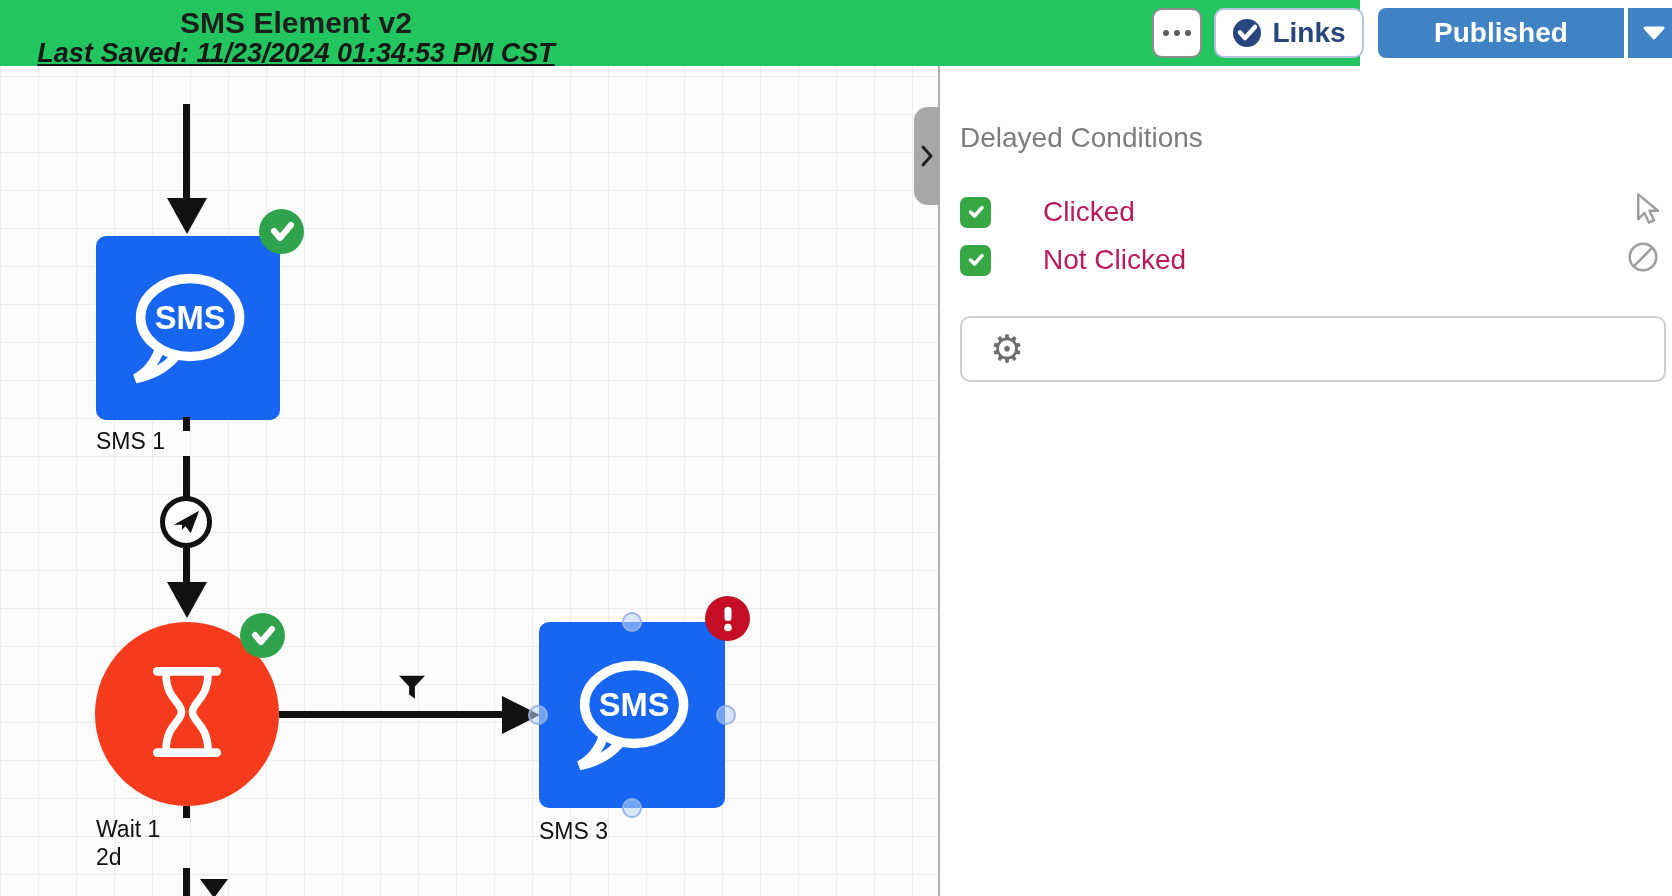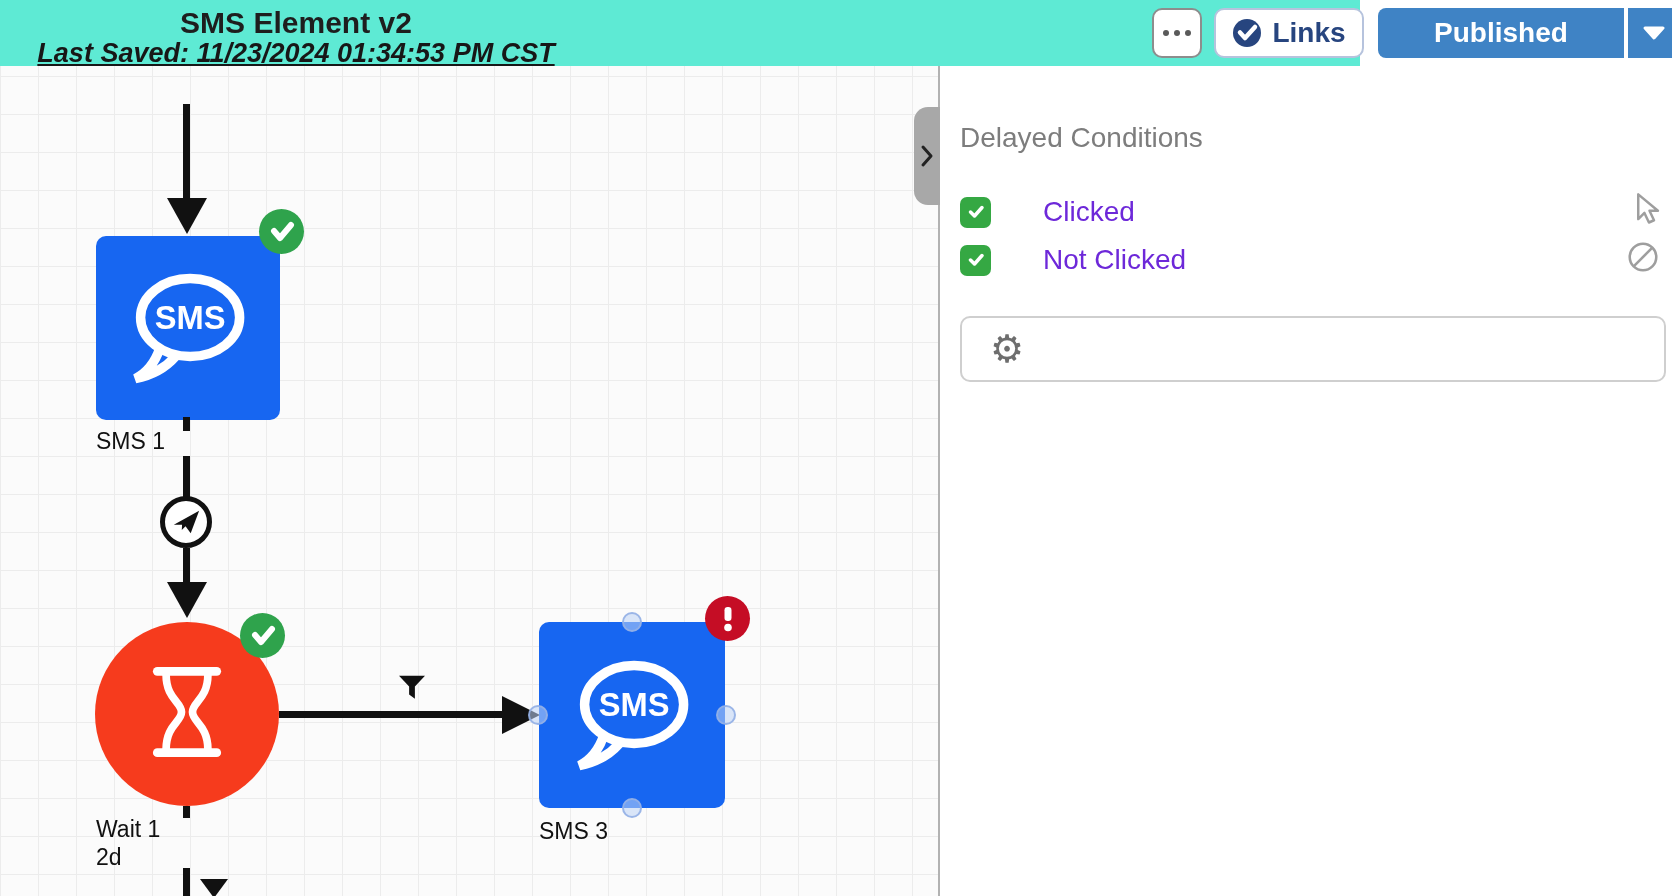--- a/index.html
+++ b/index.html
@@ -25,37 +25,37 @@
   .badge { position:absolute; width:45px; height:45px; border-radius:50%; display:flex; align-items:center; justify-content:center; }
   .badge-green { background:#2fa34c; }
   .badge-red { background:#c50d25; }
   .handle { position:absolute; width:20px; height:20px; border-radius:50%; background:rgba(190,212,246,0.55); border:2px solid rgba(148,176,230,0.9); }
   #trigger-label { position:absolute; left:50px; top:47px; width:274px; text-align:center; font-size:22px; line-height:29px; color:#111; z-index:1; }
   #send-circle { position:absolute; left:160px; top:496px; width:52px; height:52px; background:#fff; border:5px solid #111; border-radius:50%; display:flex; align-items:center; justify-content:center; }
   #funnel-icon { position:absolute; left:399px; top:675px; }
   #bottom-tri { position:absolute; left:200px; top:879px; width:0; height:0; border-left:14px solid transparent; border-right:14px solid transparent; border-top:19px solid #111; }
 
   
-  #header { position:absolute; left:0; top:0; width:1360px; height:66px; background:#5eead4; z-index:5; }
+  #header { position:absolute; left:0; top:0; width:1360px; height:66px; background:#22c55e; z-index:5; }
   #page-title { position:absolute; left:0; top:6px; width:592px; text-align:center; font-size:30px; font-weight:bold; color:#1e1e1e; }
   #last-saved { position:absolute; left:0; top:38px; width:592px; text-align:center; font-size:27px; font-weight:bold; font-style:italic; text-decoration:underline; color:#171717; }
   #more-button { position:absolute; left:1152px; top:8px; width:50px; height:50px; border:2px solid #8d8d8d; border-radius:10px; background:#fff; display:flex; align-items:center; justify-content:center; gap:5px; cursor:pointer; }
   #more-button i { width:6px; height:6px; border-radius:50%; background:#5a5a5a; }
   #save-button { position:absolute; left:1214px; top:8px; width:150px; height:50px; border:2px solid #b6c3dd; border-radius:10px; background:#fff; display:flex; align-items:center; justify-content:center; gap:10px; font-size:28px; font-weight:bold; color:#27457f; cursor:pointer; }
   #publish-button { position:absolute; left:1378px; top:8px; width:246px; height:50px; background:#3f83c5; border-radius:8px 0 0 8px; display:flex; align-items:center; justify-content:center; font-size:28px; font-weight:bold; color:#fff; cursor:pointer; }
   #publish-caret { position:absolute; left:1628px; top:8px; width:52px; height:50px; background:#3f83c5; display:flex; align-items:center; justify-content:center; cursor:pointer; }
 
   
   #panel { position:absolute; left:940px; top:74px; width:732px; height:830px; background:#fff; z-index:2; }
   #panel-divider { position:absolute; left:938px; top:66px; width:2px; height:830px; background:#b2b2b2; z-index:2; }
   #collapse-tab { position:absolute; left:914px; top:107px; width:26px; height:98px; background:#a8a8a8; border-radius:14px 0 0 14px; z-index:3; display:flex; align-items:center; justify-content:center; cursor:pointer; }
   #panel-heading { position:absolute; left:20px; top:48px; font-size:28px; color:#7d7d7d; }
   .cond-row { position:absolute; left:20px; display:flex; align-items:center; }
   .checkbox { width:31px; height:31px; border-radius:7px; background:#35a843; display:flex; align-items:center; justify-content:center; cursor:pointer; }
-  .cond-label { margin-left:52px; font-size:28px; color:#6d28d9; }
+  .cond-label { margin-left:52px; font-size:28px; color:#be185d; }
   .row-icon { position:absolute; }
   #links-box { position:absolute; left:20px; top:242px; width:706px; height:66px; border:2px solid #cfcfcf; border-radius:10px; background:#fff; display:flex; align-items:center; padding:0 20px 0 28px; cursor:pointer; }
   #links-value { font-size:27px; color:#2b2b2b; flex:1; }
   #gear-icon { font-size:38px; color:#6e6e6e; line-height:1; font-family:"DejaVu Sans", sans-serif; }
 </style>
 </head>
 <body>
 
 <div id="stage">
 

